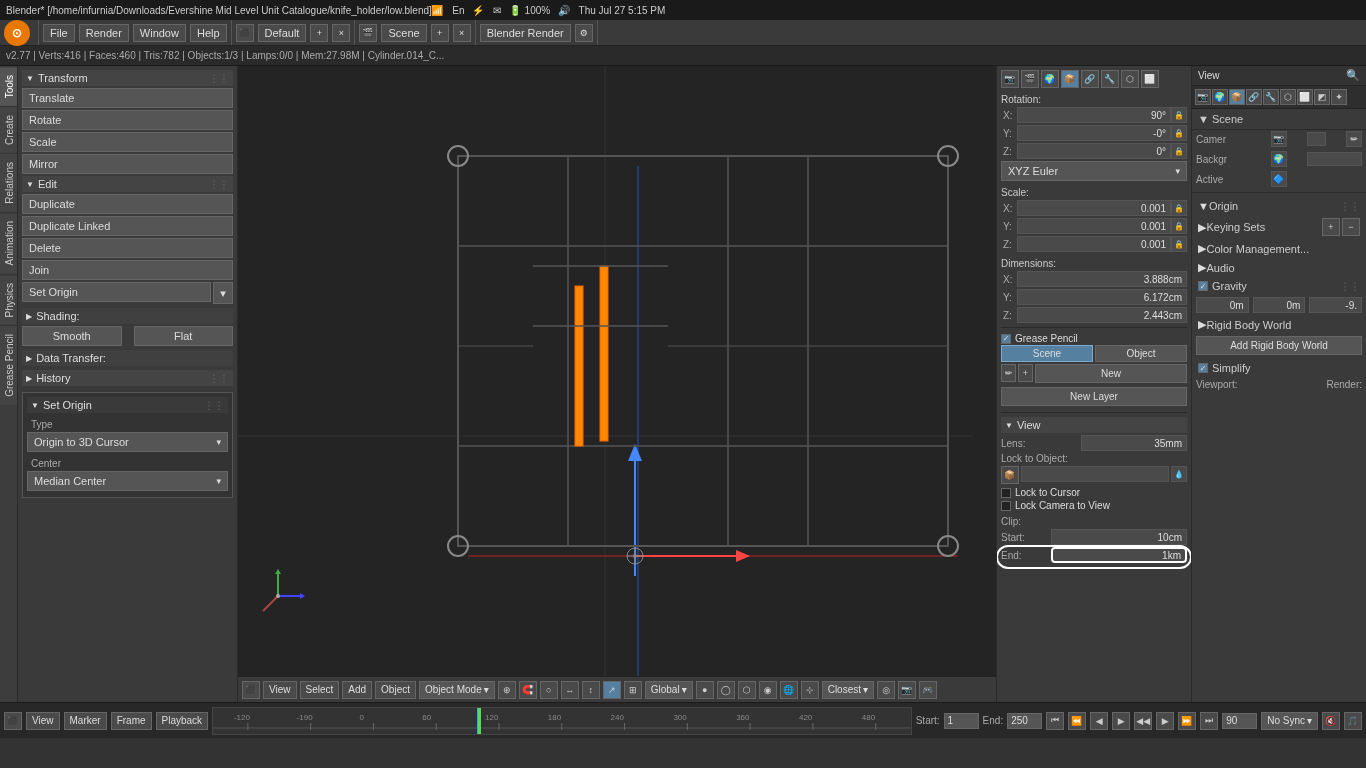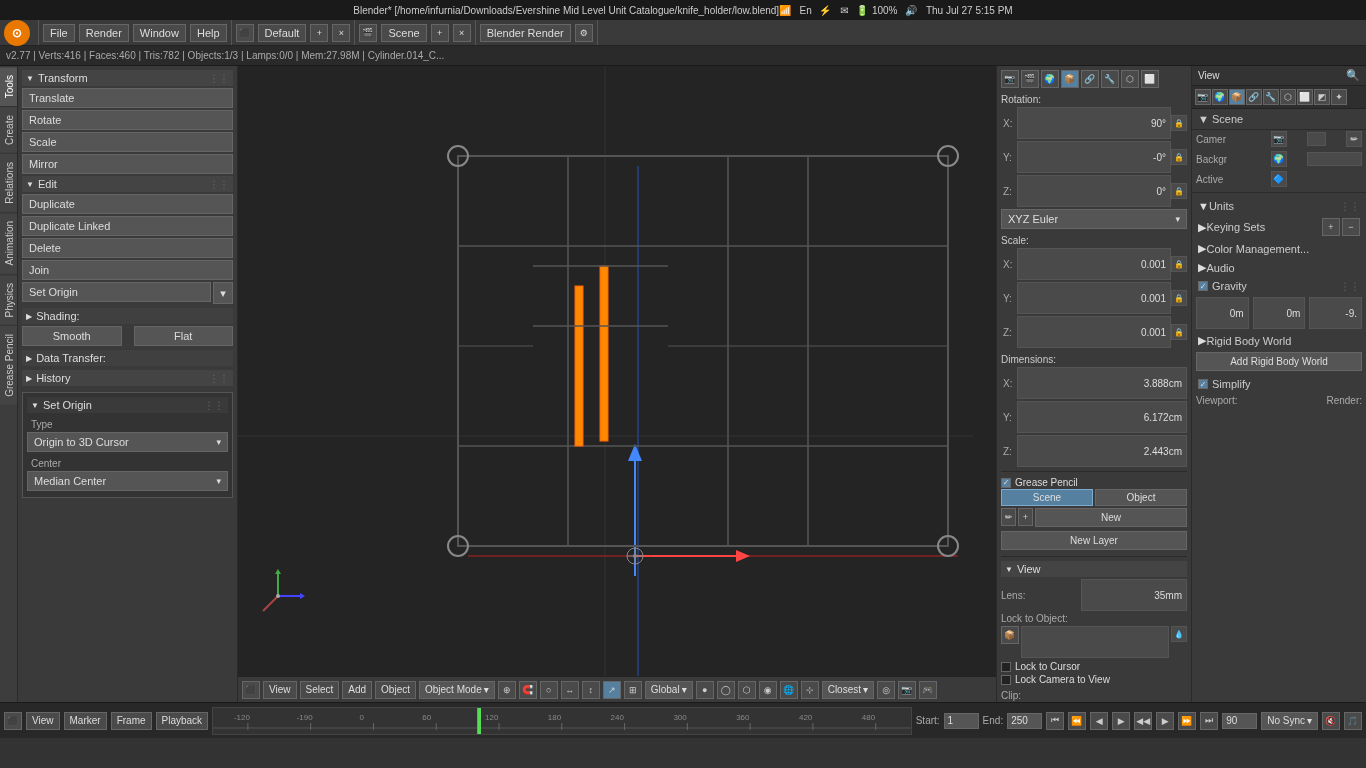--- a/index.html
+++ b/index.html
@@ -12,21 +12,21 @@
       color: #ddd;
       overflow: hidden;
     }
 
     
     #top-bar {
       height: 20px;
       background: #1a1a1a;
       display: flex;
       align-items: center;
-      justify-content: center;
+      justify-content: flex-start;
       padding: 0 6px;
       color: #ccc;
       font-size: 10px;
     }
     #top-bar-left { display: flex; align-items: center; gap: 8px; }
     #top-bar-right { display: flex; align-items: center; gap: 8px; }
 
     
     #menu-bar {
       height: 26px;
@@ -416,21 +416,21 @@
       color: #aaa;
       padding-left: 2px;
     }
     .prop-val {
       flex: 1;
       background: #4a4a4a;
       border: 1px solid #555;
       color: #ddd;
       padding: 1px 4px;
       font-size: 10px;
-      height: 32px;
+      height: 16px;
       display: flex;
       align-items: center;
       justify-content: flex-end;
     }
     .prop-val-copy {
       width: 16px; height: 16px;
       background: #4a4a4a;
       border: 1px solid #555;
       display: flex; align-items: center; justify-content: center;
       font-size: 8px; cursor: pointer; color: #aaa;
@@ -848,21 +848,21 @@
     </div>
     <div class="scene-row">
       <span style="font-size:10px; color:#aaa; width:55px;">Active</span>
       <div class="scene-icon-btn">🔷</div>
     </div>
 
     <div class="section-divider"></div>
 
     <div style="padding:3px 6px; display:flex; align-items:center;">
       <span>▼ </span>
-      <span style="font-size:11px; color:#ccc;">Units</span>
+      <span style="font-size:11px; color:#ccc;">Origin</span>
       <span class="dots" style="margin-left:auto;">⋮⋮</span>
     </div>
 
     <div style="padding:3px 6px; display:flex; align-items:center; cursor:pointer;">
       <span>▶ </span>
       <span style="font-size:11px; color:#ccc;">Keying Sets</span>
       <div style="margin-left:auto; display:flex; gap:2px;">
         <div class="r-icon">+</div>
         <div class="r-icon">−</div>
       </div>

